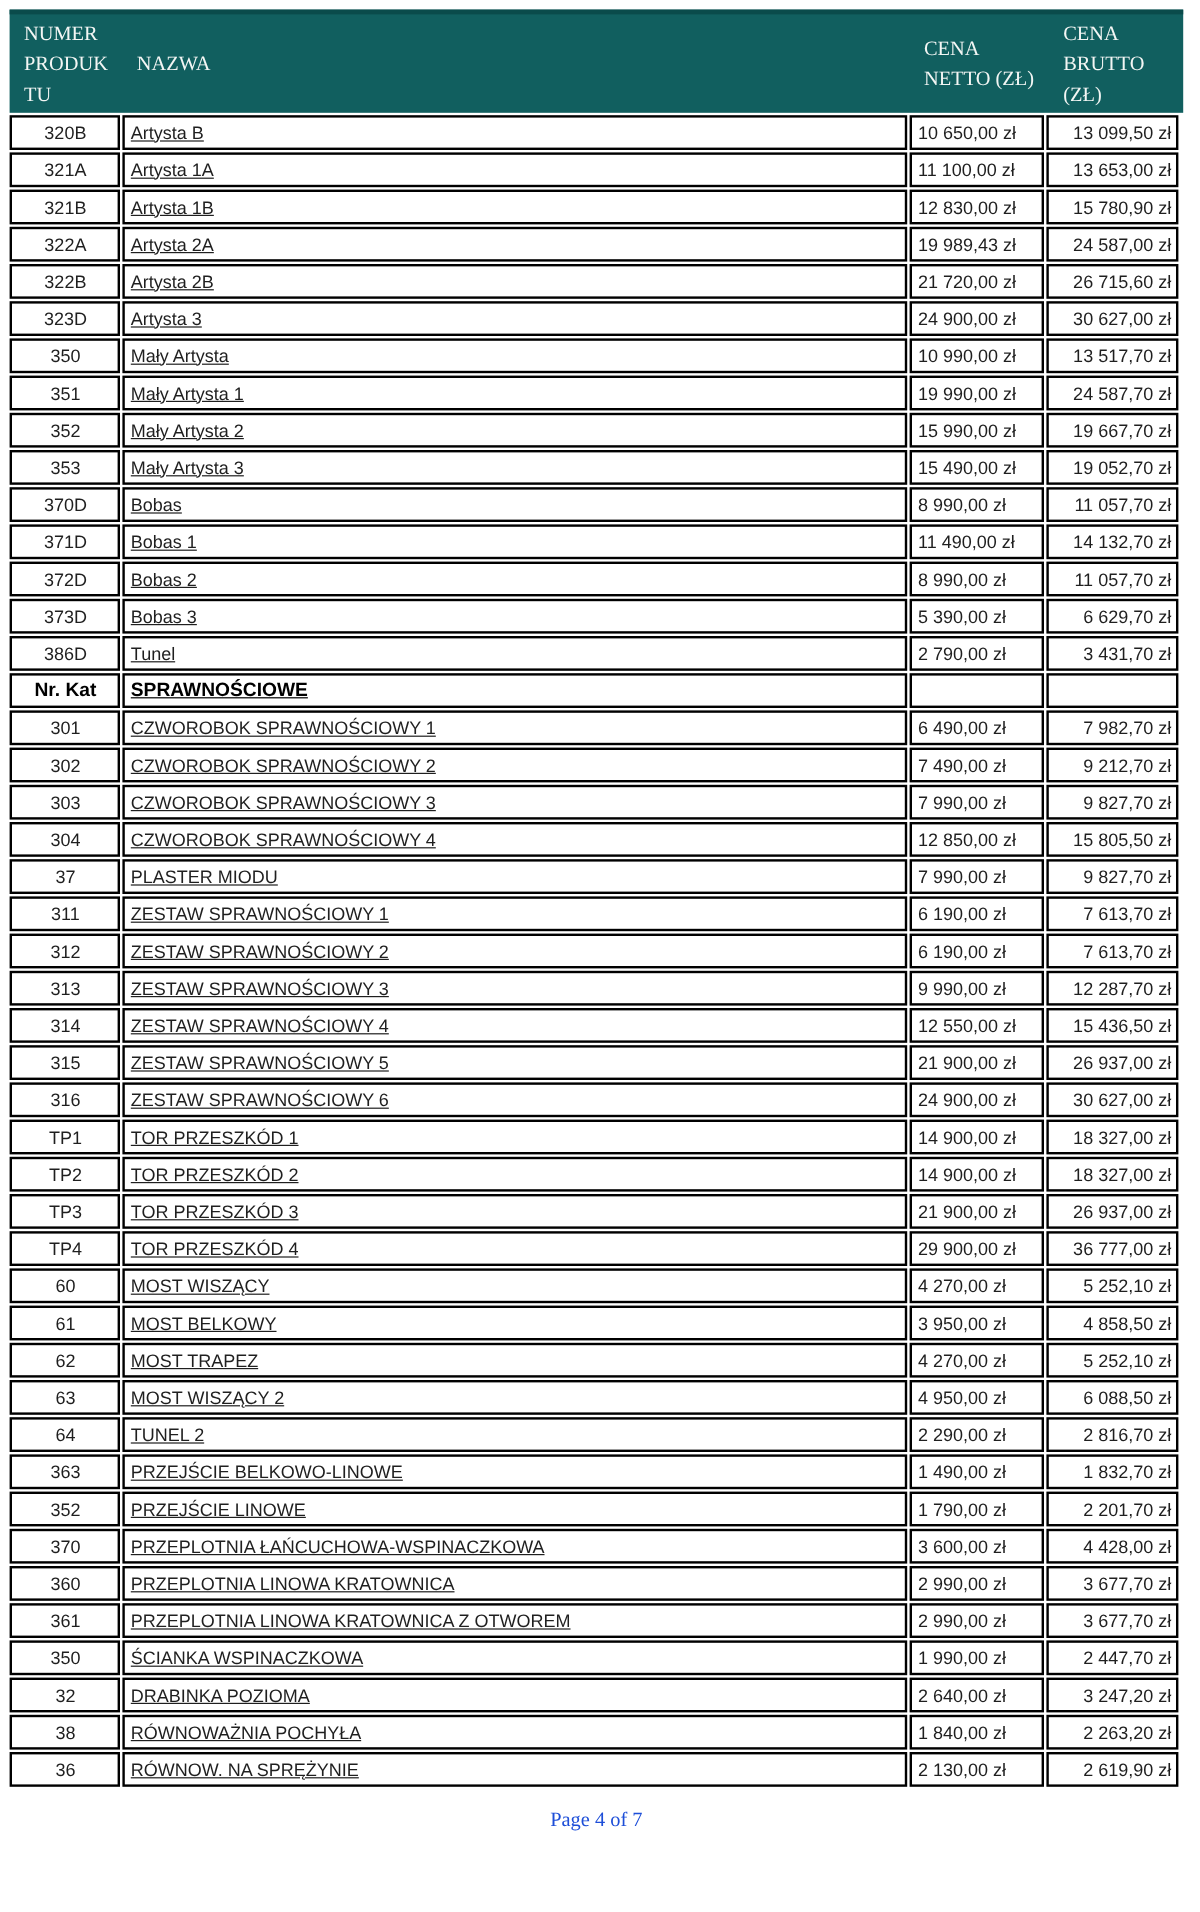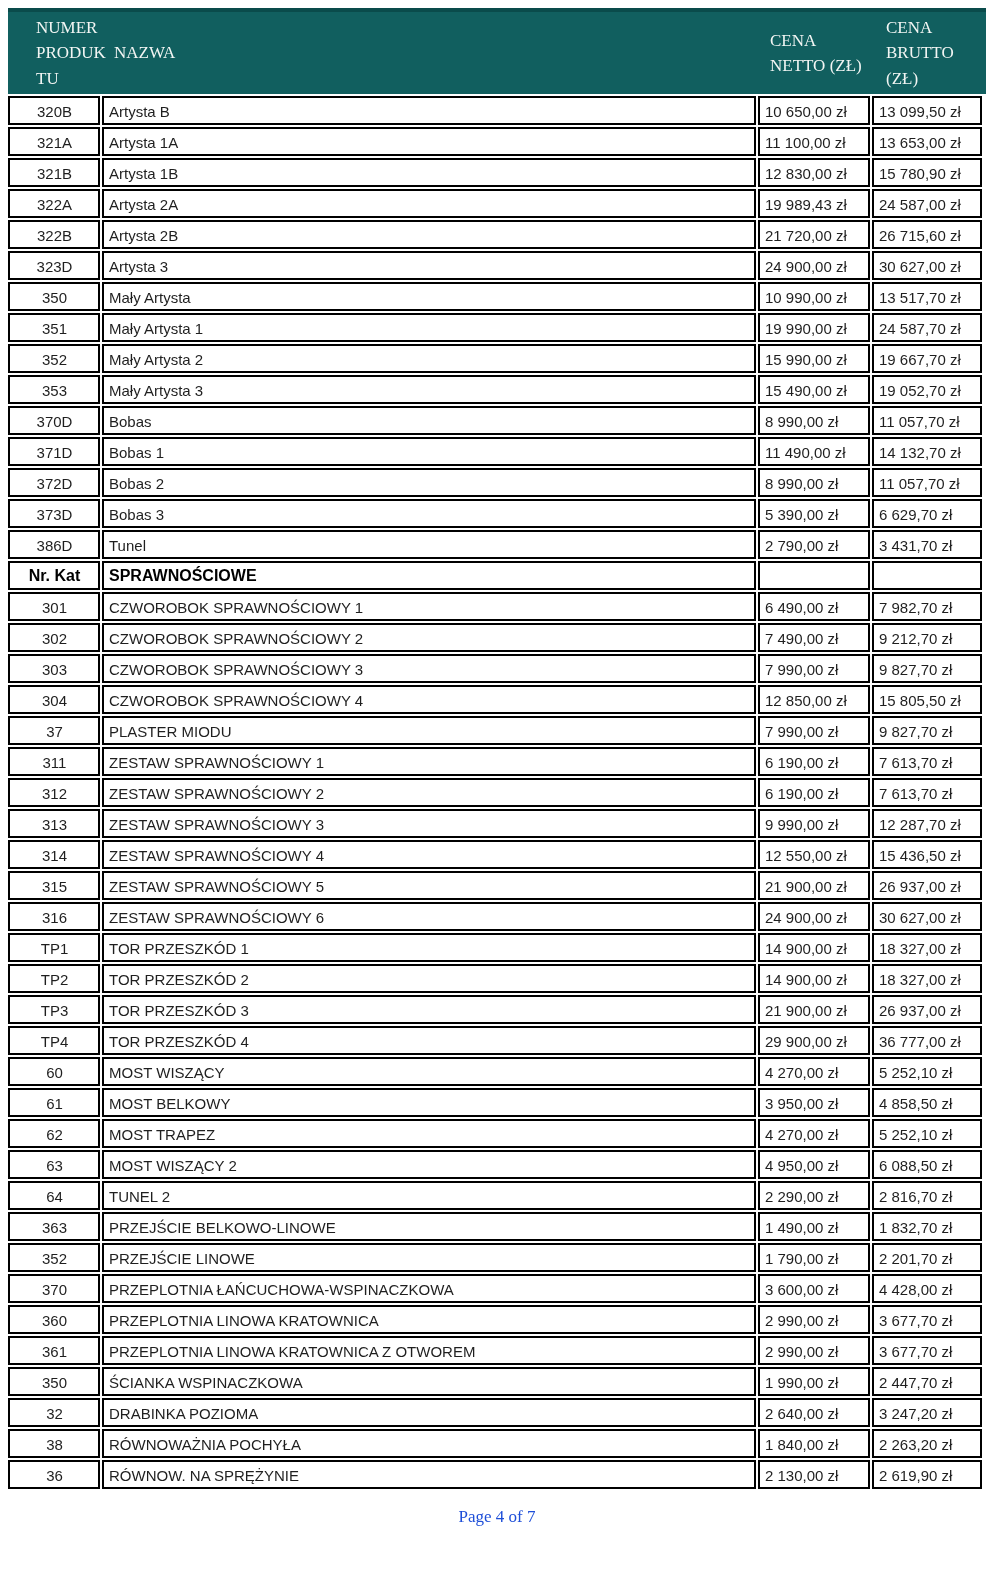--- a/index.html
+++ b/index.html
@@ -21,21 +21,21 @@
     height:86px;
     display:grid;
     grid-template-columns:96px 656px 113px 1fr;
     align-items:center;
     color:#f3f6f4;
     font-family:"Liberation Serif",serif;
     font-size:17px;
     line-height:1.5;
   }
   .thead .hc{white-space:pre-line;padding-left:10px;box-sizing:border-box;}
-  .thead .hc1{padding-left:28px;}
+  .thead .hc1{padding-left:12px;}
   .thead .hc3{padding-left:10px;}
   .thead .hc4{padding-left:13px;padding-right:4px;}
 
   
   table.price{
     border-collapse:separate;
     border-spacing:2px;
     table-layout:fixed;
     width:978px;
     margin-left:-2px; 
@@ -46,23 +46,23 @@
     border:2px solid #000000;
     background:#ffffff;
     height:29px;
     padding:1px 4px 0 5px;
     font-size:15px;
     overflow:hidden;
     white-space:nowrap;
     vertical-align:middle;
   }
   td.c-id{padding-left:4px;text-align:center;}
-  td.c-name{padding-left:5px;}
+  td.c-name{padding-left:5px;text-decoration:underline;}
   td.c-netto{text-align:left;padding-left:6px;}
-  td.c-brutto{padding-right:5px;}
+  td.c-brutto{text-align:right;padding-right:5px;}
 
   tr.section td{
     font-weight:bold;
     color:#000000;
     font-size:16px;
   }
   td.teal-underline{
     border-bottom:2px solid #1c7a78;
   }
 

